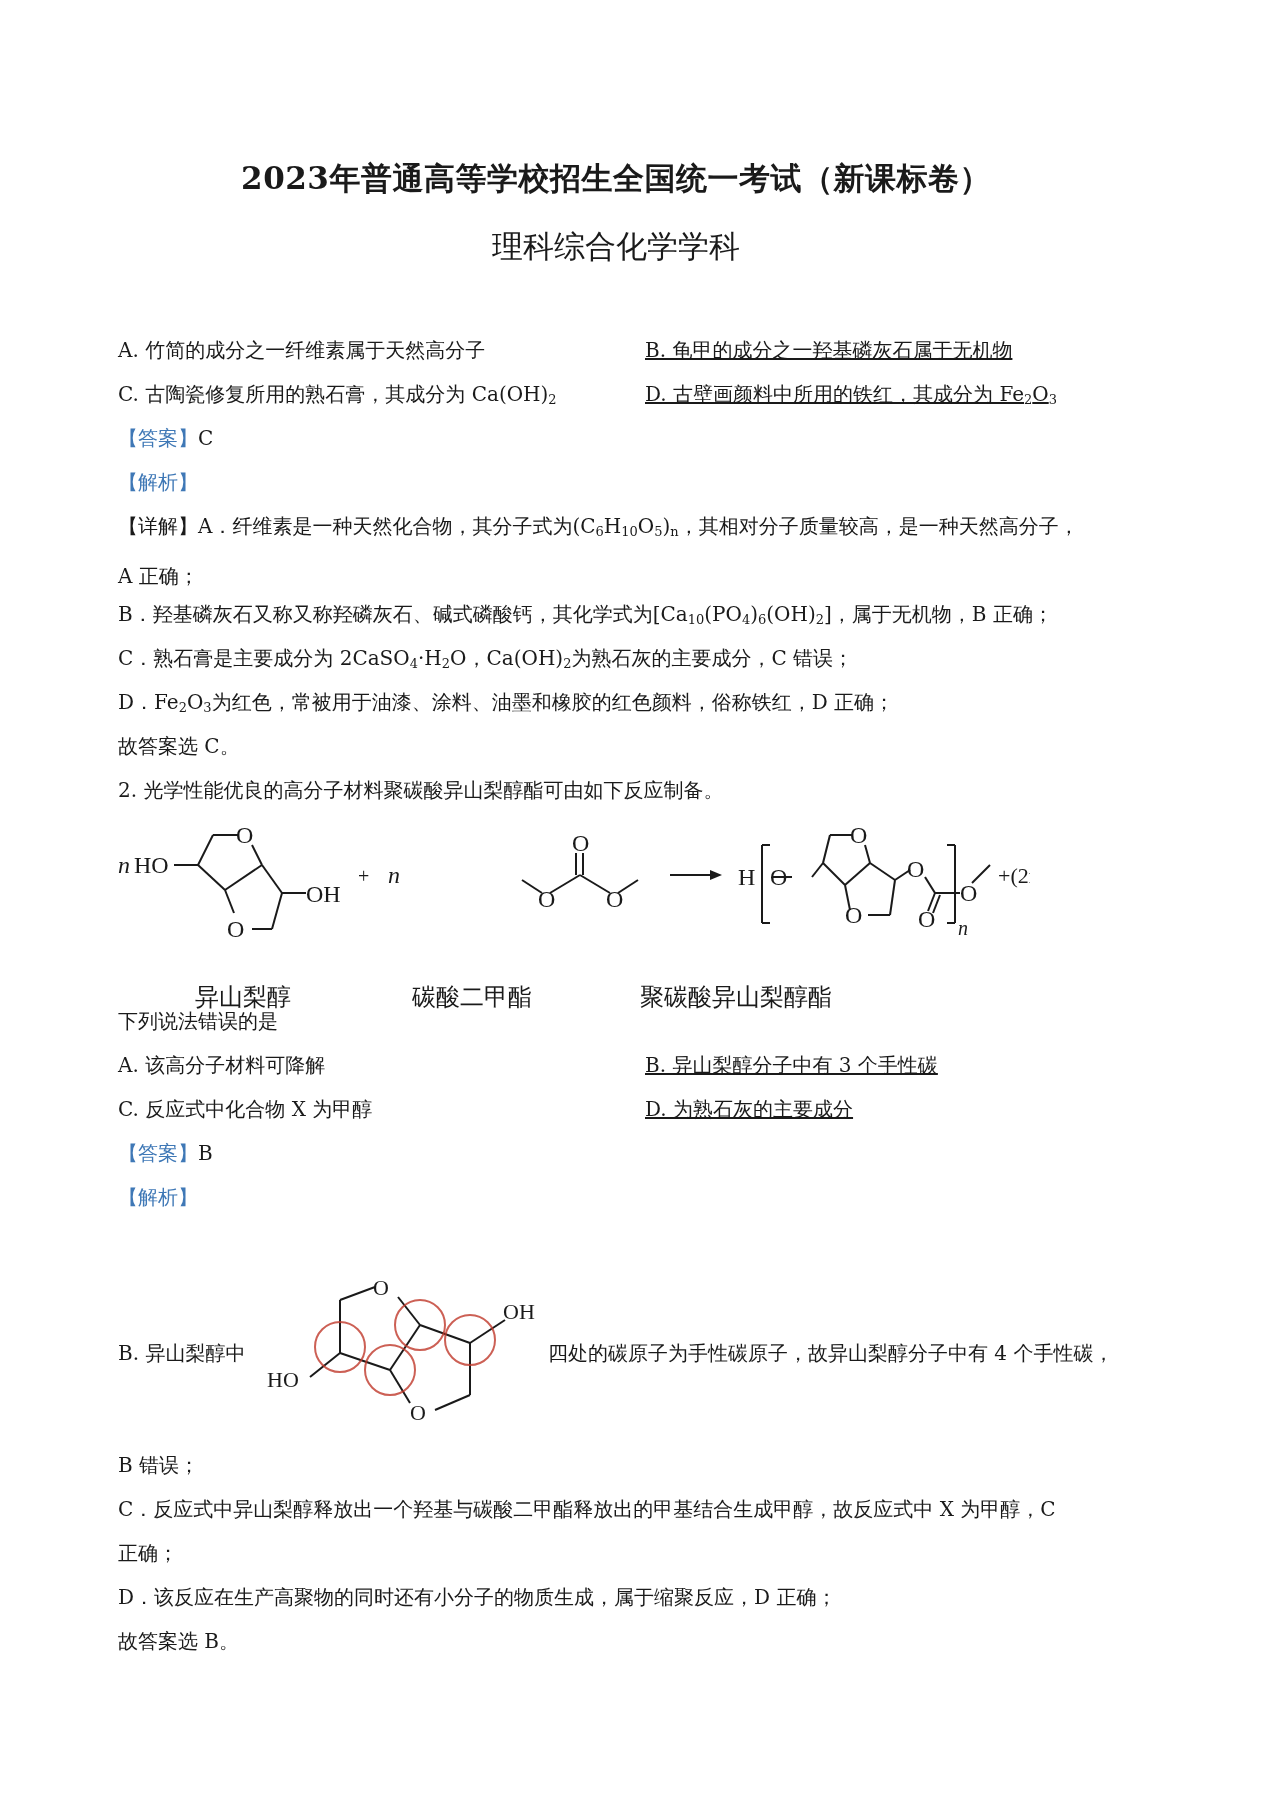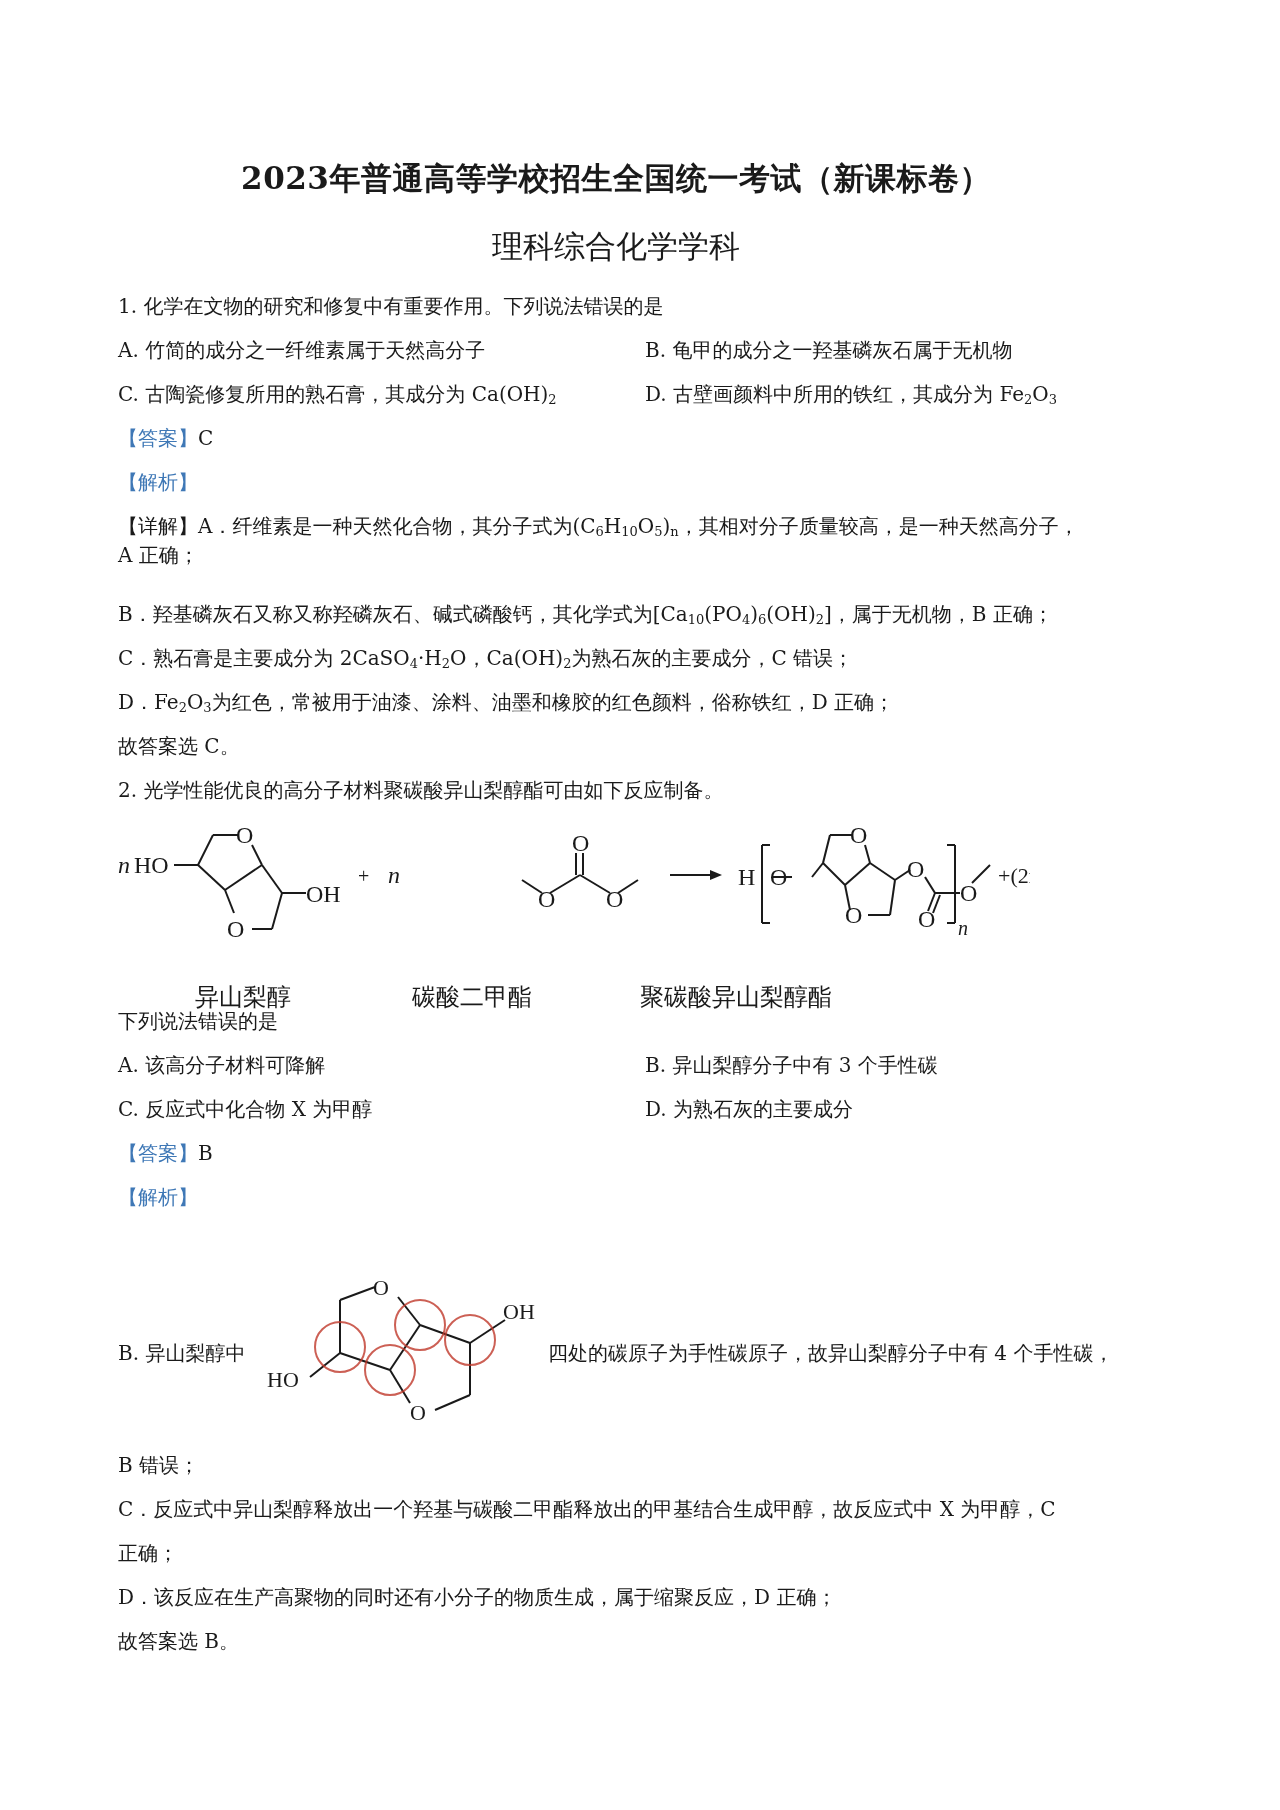--- a/index.html
+++ b/index.html
@@ -3,46 +3,45 @@
 <meta charset="utf-8">
 <style>
   html, body { margin: 0; padding: 0; background: #ffffff; }
   body { width: 1280px; height: 1810px; position: relative; overflow: hidden;
          font-family: "DejaVu Serif", "Liberation Serif", serif; color: #1a1a1a; }
   .page { position: absolute; left: 0; top: 0; width: 1280px; height: 1810px; }
   .title { position: absolute; left: 0; width: 1232px; text-align: center; font-weight: bold; }
   .t1 { top: 158px; font-size: 31px; letter-spacing: 0.5px; }
   .t2 { top: 226px; font-size: 31px; font-weight: normal; font-family: "DejaVu Sans", "Liberation Sans", sans-serif; text-align: center; }
   .line { position: absolute; left: 118px; font-size: 20px; line-height: 26px; white-space: nowrap; }
-  .col2 { left: 645px; }
+  .col2 { left: 645px; text-decoration: underline; }
   .blue { color: #3f78b6; text-align: right; }
   sub { font-size: 13px; vertical-align: -3px; line-height: 0; }
   .diagram { position: absolute; }
   .caption { position: absolute; font-size: 24px; font-family: "DejaVu Sans", "Liberation Sans", sans-serif; margin-top: 19px; }
   svg text { font-family: "Liberation Serif", "DejaVu Serif", serif; }
 </style>
 </head>
 <body>
 
 <div class="page">
 
   <div class="title t1">2023年普通高等学校招生全国统一考试（新课标卷）</div>
   <div class="title t2">理科综合化学学科</div>
 
-  <div class="line" style="top:293px">1. 化学在文物的研究和修复中有重要作用。下列说法错误的是</div>
   <div class="line" style="top:337px">A. 竹简的成分之一纤维素属于天然高分子</div>
   <div class="line col2" style="top:337px">B. 龟甲的成分之一羟基磷灰石属于无机物</div>
   <div class="line" style="top:381px"><span>C. 古陶瓷修复所用的熟石膏，其成分为 Ca(OH)</span><sub>2</sub></div>
   <div class="line col2" style="top:381px"><span>D. 古壁画颜料中所用的铁红，其成分为 Fe</span><sub>2</sub><span>O</span><sub>3</sub></div>
 
   <div class="line" style="top:425px"><span class="blue">【答案】</span><span>C</span></div>
   <div class="line blue" style="top:469px">【解析】</div>
 
   <div class="line" style="top:513px"><span>【详解】A．纤维素是一种天然化合物，其分子式为(C</span><sub>6</sub><span>H</span><sub>10</sub><span>O</span><sub>5</sub><span>)</span><sub>n</sub><span>，其相对分子质量较高，是一种天然高分子，</span></div>
-  <div class="line" style="top:542px">A 正确；</div>
+  <div class="line" style="top:563px">A 正确；</div>
 
   <div class="line" style="top:601px"><span>B．羟基磷灰石又称又称羟磷灰石、碱式磷酸钙，其化学式为[Ca</span><sub>10</sub><span>(PO</span><sub>4</sub><span>)</span><sub>6</sub><span>(OH)</span><sub>2</sub><span>]，属于无机物，B 正确；</span></div>
 
   <div class="line" style="top:645px"><span>C．熟石膏是主要成分为 2CaSO</span><sub>4</sub><span>·H</span><sub>2</sub><span>O，Ca(OH)</span><sub>2</sub><span>为熟石灰的主要成分，C 错误；</span></div>
 
   <div class="line" style="top:689px"><span>D．Fe</span><sub>2</sub><span>O</span><sub>3</sub><span>为红色，常被用于油漆、涂料、油墨和橡胶的红色颜料，俗称铁红，D 正确；</span></div>
   <div class="line" style="top:733px">故答案选 C。</div>
 
   <div class="line" style="top:777px">2. 光学性能优良的高分子材料聚碳酸异山梨醇酯可由如下反应制备。</div>
 

